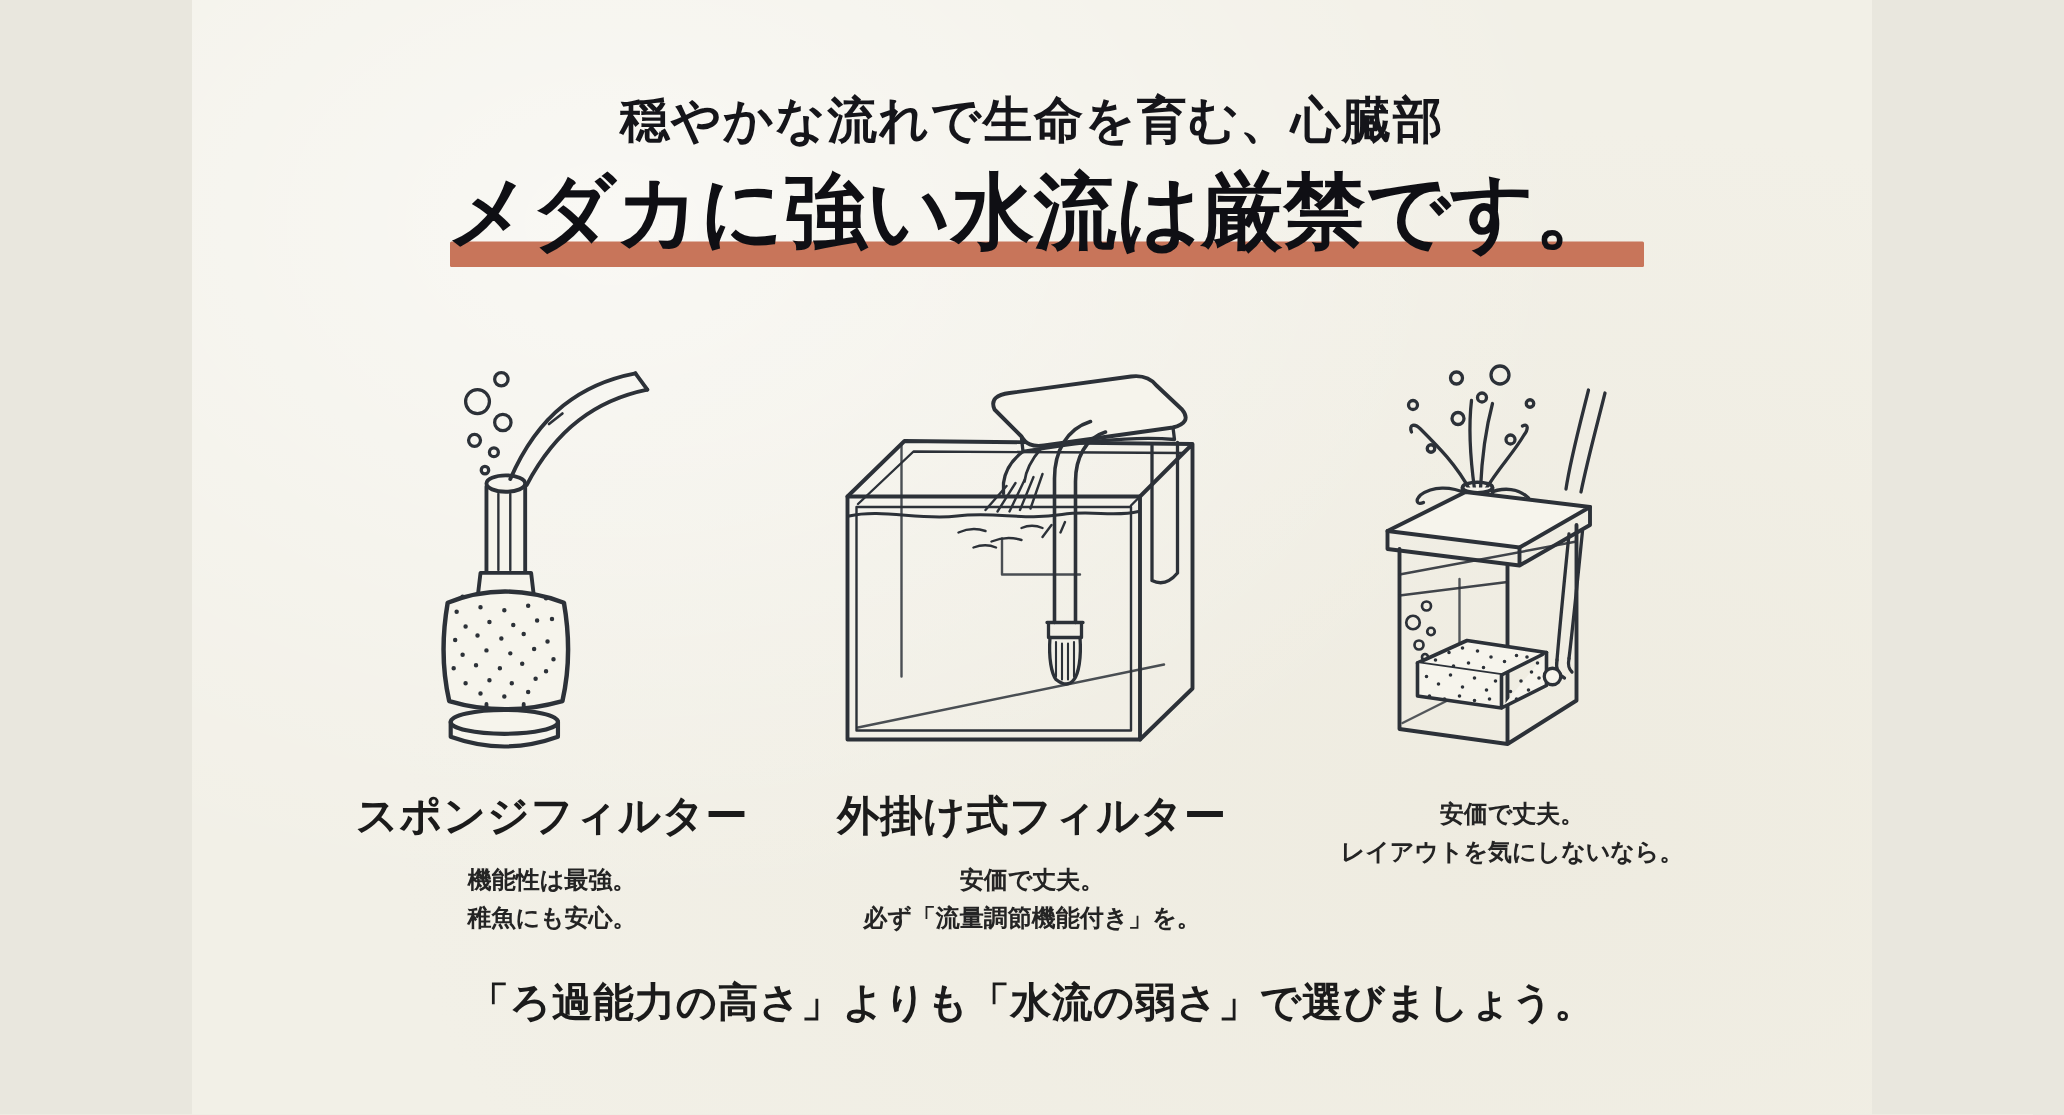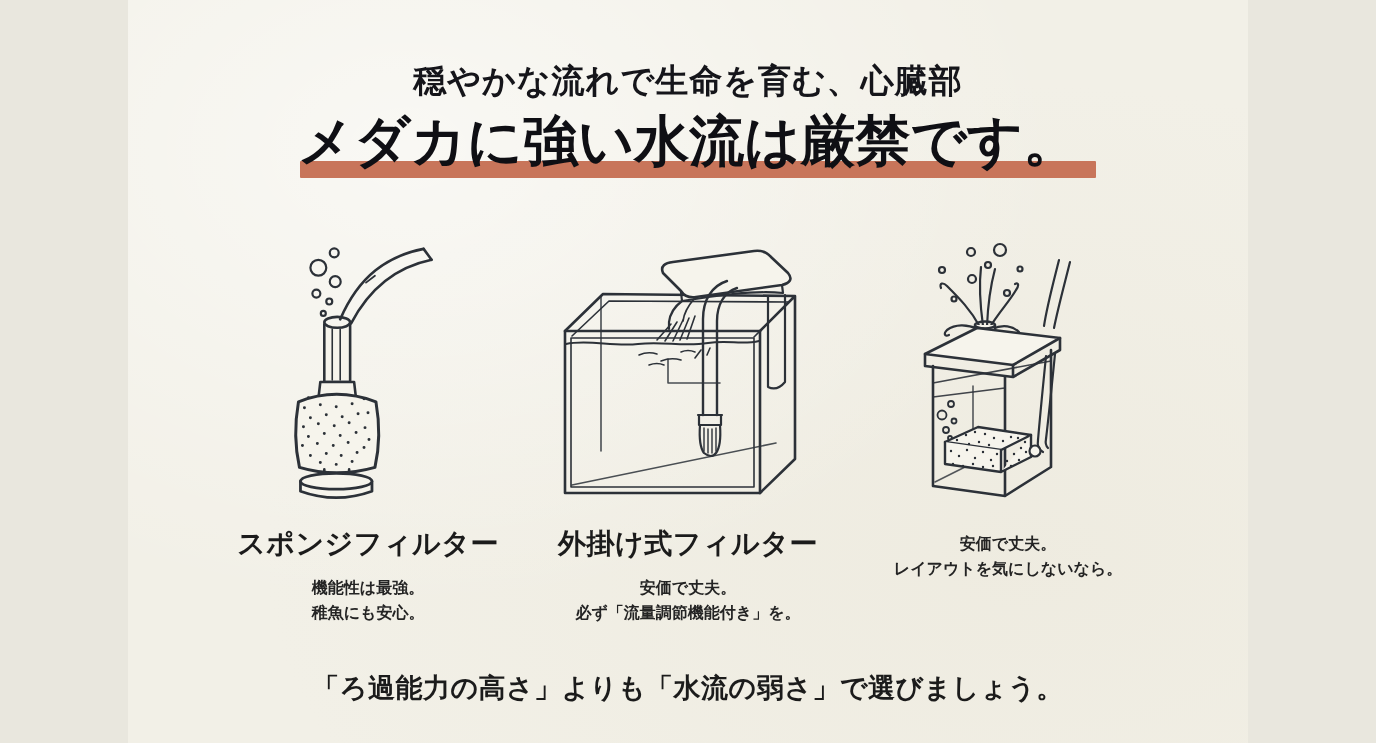--- a/index.html
+++ b/index.html
@@ -44,21 +44,21 @@
     display:flex; justify-content:flex-start;
   }
   .filter-column{ width:405px; text-align:center; }
   .illustration{
     height:288px;
     display:flex; align-items:flex-end; justify-content:center;
     margin-bottom:6px;
   }
   .filter-name{ font-size:28px; font-weight:700; color:#1b1b1b; letter-spacing:.5px; }
   .filter-desc{ margin-top:12px; font-size:16px; font-weight:700; line-height:1.6; color:#242424; }
-  .footer{ margin-top:44px; text-align:center; }
+  .footer{ margin-top:24px; text-align:center; }
   .footer-message{ font-size:27px; font-weight:700; letter-spacing:.5px; color:#1b1b1b; }
   svg .ink{ stroke:#2c3138; fill:none; stroke-linecap:round; stroke-linejoin:round; }
   svg .paper{ fill:#f6f4ec; }
   svg .dots{ stroke:#2c3138; fill:none; stroke-linecap:round; }
 </style>
 </head>
 <body>
 
 <div class="slide">
 

